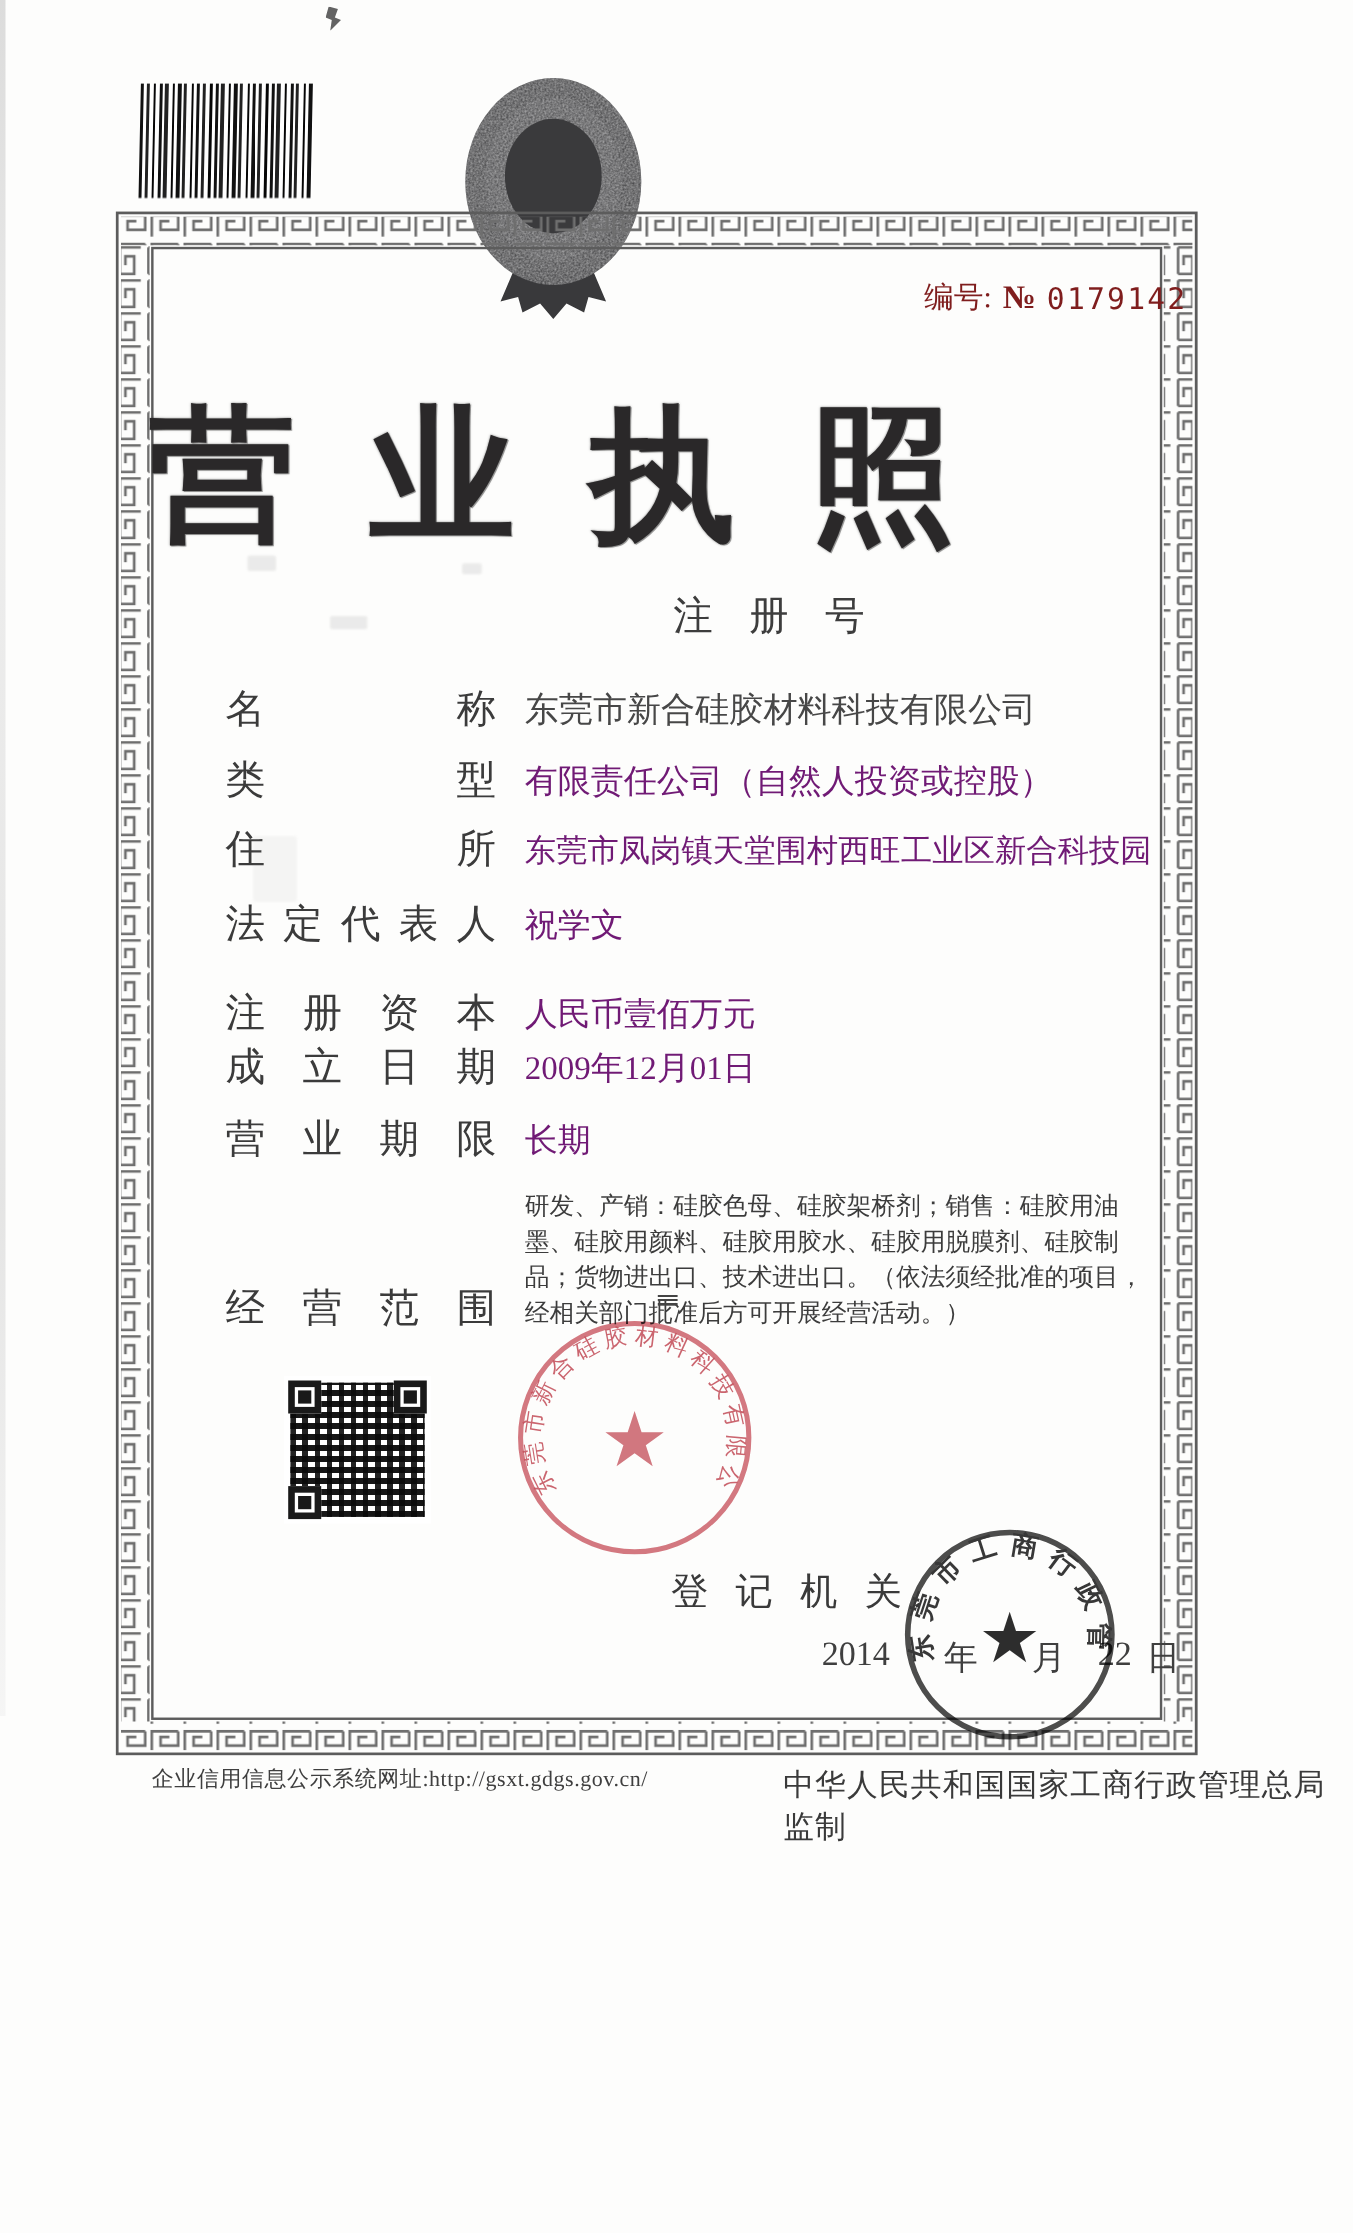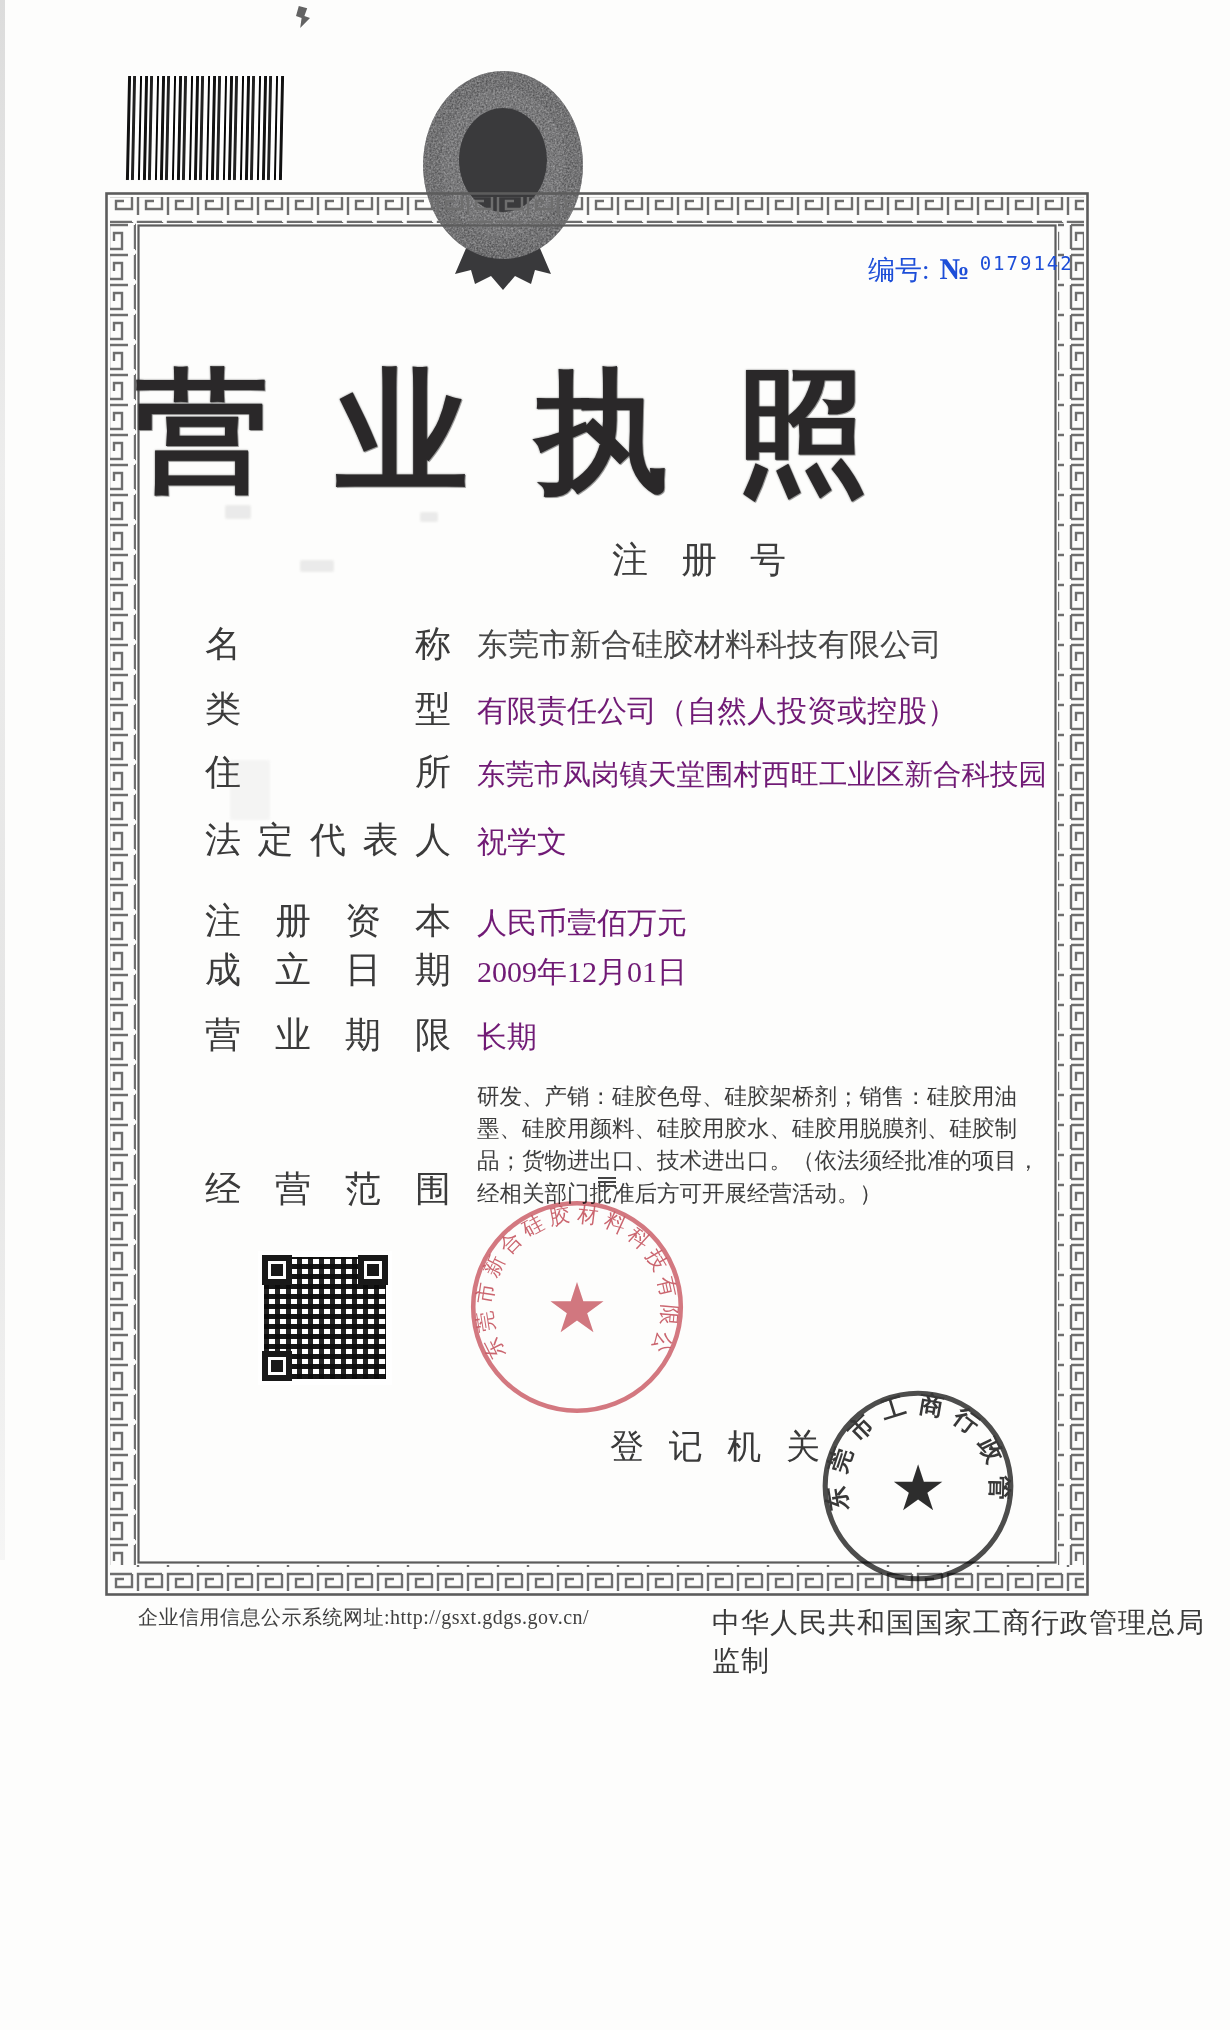--- a/index.html
+++ b/index.html
@@ -15,24 +15,24 @@
     filter:blur(.4px) contrast(1.1);transform:skewX(-1.2deg);}
   .top-mark{position:absolute;left:296px;top:6px;width:14px;height:22px;background:#3c3c3c;
     clip-path:polygon(20% 0,80% 10%,60% 45%,100% 55%,30% 100%,40% 55%,0 45%);opacity:.8;}
 
   .emblem{position:absolute;left:419px;top:68px;width:168px;height:230px;}
 
   
   .frame{position:absolute;left:105px;top:192px;width:984px;height:1404px;}
 
   
-  .serial{position:absolute;left:840px;top:252px;width:250px;font-size:27px;color:#1d4ed8;
-          display:flex;align-items:flex-start;gap:10px;white-space:nowrap;margin-left:28px;}
+  .serial{position:absolute;left:840px;top:252px;width:250px;font-size:27px;color:#7f1d1d;
+          display:flex;align-items:flex-end;gap:10px;white-space:nowrap;}
   .serial .nosign{font-weight:bold;font-size:30px;}
-  .serial .num{font-family:"DejaVu Sans Mono","Liberation Mono",monospace;font-size:19px;letter-spacing:2px;}
+  .serial .num{font-family:"DejaVu Sans Mono","Liberation Mono",monospace;font-size:27px;letter-spacing:2px;}
 
   .title{position:absolute;left:0;top:344px;width:1004px;text-align:center;
     font-family:Liberation Mono, monospace;font-weight:900;font-size:132px;
     letter-spacing:68px;text-indent:68px;color:#2e2c2d;
     text-shadow:0 0 2px rgba(60,60,60,.8), 1px 1px 0 rgba(90,90,90,.5);
     filter:contrast(1.05);white-space:nowrap;}
 
   .regno{position:absolute;left:612px;top:536px;display:flex;align-items:baseline;gap:38px;white-space:nowrap;}
   .regno .lbl{font-size:36px;letter-spacing:12px;color:#3d3d3d;}
   .regno .val{font-size:38px;color:#3a3a3a;letter-spacing:1px;}
@@ -186,20 +186,27 @@
       <path id="redArc" d="M46.2,163.2 A84,84 0 1 1 183.8,163.2" fill="none"></path>
       <text font-size="20.5" fill="#bd3744" font-family="'Liberation Serif','DejaVu Serif',serif" opacity=".9">
         <textPath href="#redArc" startOffset="2" textLength="382">东莞市新合硅胶材料科技有限公司</textPath>
       </text>
       <text x="115" y="140" text-anchor="middle" font-size="68" fill="#c24450" opacity=".85">★</text>
     </svg>
   </div>
 
   <div class="registrar-label">登 记 机 关</div>
 
+  <div class="dateline">
+    <span class="d-year">2014</span>
+    <span class="d-yunit">年</span>
+    <span class="d-munit">月</span>
+    <span class="d-day">22</span>
+    <span class="d-dunit">日</span>
+  </div>
 
   <div class="seal black">
     <svg width="204" height="204" viewBox="0 0 200 200">
       <circle cx="100" cy="100" r="91" fill="none" stroke="#1e1e1e" stroke-width="5" opacity=".88"></circle>
       <path id="blkArc" d="M32.3,124.6 A72,72 0 1 1 167.7,124.6" fill="none"></path>
       <text font-size="24" fill="#222" font-family="'Liberation Serif','DejaVu Serif',serif" font-weight="bold">
         <textPath href="#blkArc" startOffset="2" textLength="330">东莞市工商行政管理局</textPath>
       </text>
       <text x="100" y="124" text-anchor="middle" font-size="62" fill="#161616">★</text>
     </svg>

